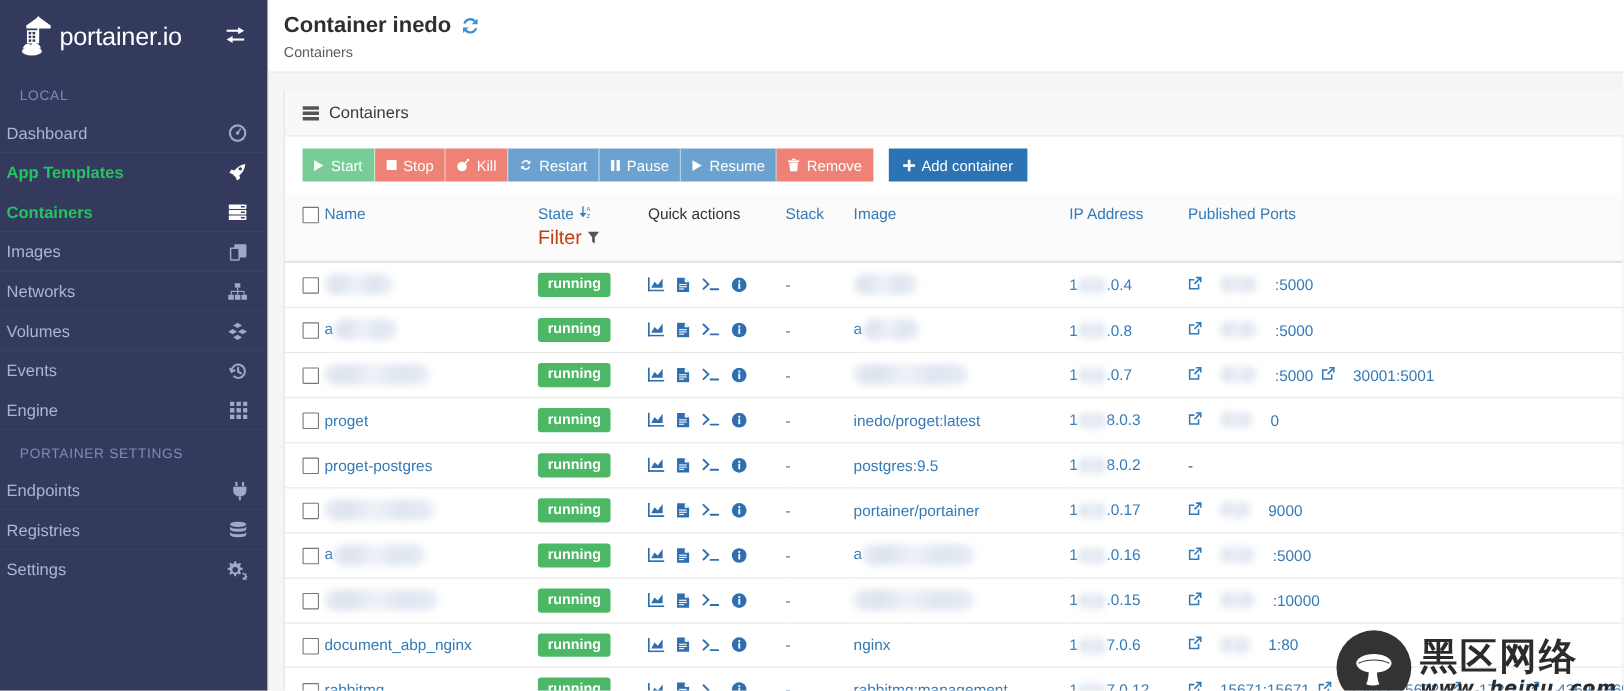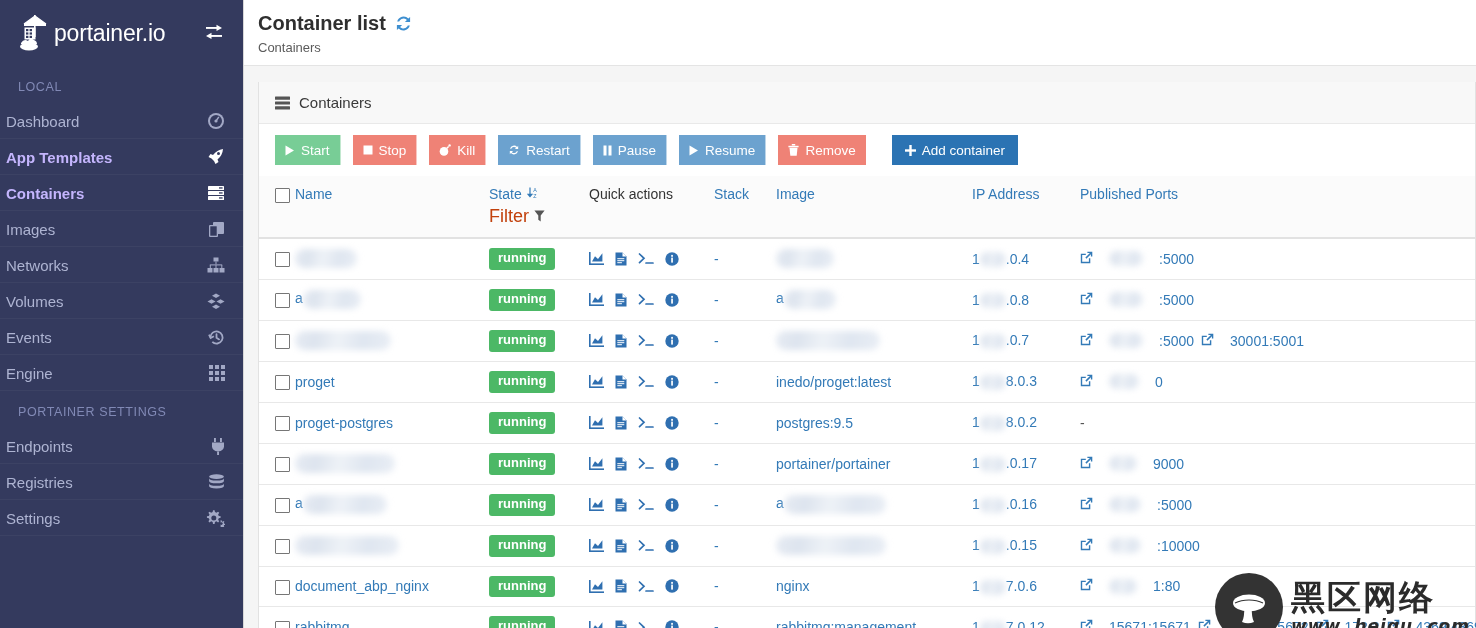--- a/index.html
+++ b/index.html
@@ -49,21 +49,21 @@
     cursor: pointer; position: relative;
     text-decoration: none;
   }
   .nav-item .nav-label { flex: 1 1 auto; }
   .nav-item .nav-icon {
     width: 20px; height: 20px; flex: 0 0 20px;
     display: flex; align-items: center; justify-content: flex-end;
     opacity: .85;
   }
   .nav-item.dim { color: #aeb4d2; }
-  .nav-item.active { color: #c4b5fd; font-weight: bold; }
+  .nav-item.active { color: #22c55e; font-weight: bold; }
   .nav-item.active .nav-icon { opacity: 1; }
   .nav-item.rowsep { box-shadow: inset 0 -1px 0 rgba(255,255,255,0.045); }
 
   
   .main {
     flex: 1 1 auto; height: 628px;
     background: #f5f5f5;
     display: flex; flex-direction: column;
     overflow: hidden;
     border-left: 1px solid #d7d7d7;
@@ -98,21 +98,21 @@
     display: flex; align-items: center;
     padding: 0 16px;
     gap: 9px;
     color: #3a3a3a; font-size: 15px;
   }
   .panel-head .ph-icon { color: #555; display: flex; }
 
   .toolbar {
     display: flex; align-items: center;
     padding: 11px 0 11px 16px;
-    gap: 12px;
+    gap: 0;
   }
   .btn {
     border: 0; outline: 0; cursor: pointer;
     height: 30px; padding: 0 10px;
     font-size: 13.5px; color: #ffffff;
     display: inline-flex; align-items: center; gap: 6px;
     font-family: "Liberation Sans", sans-serif;
     border-right: 1px solid rgba(255,255,255,0.55);
   }
   .btn:last-child { border-right: 0; }
@@ -396,21 +396,21 @@
         </svg>
       </span>
     </div>
   </aside>
 
   <div class="main">
     <div class="main-wrap">
 
       <div class="page-head">
         <div class="page-title">
-          <span>Container list</span>
+          <span>Container inedo</span>
           <span class="refresh">
             <svg width="19" height="19" viewBox="0 0 19 19" fill="#3e8fd0">
               <path d="M3.2 7.4 A6.6 6.6 0 0 1 14.4 4.6 l1.7 -1.7 l0 5.2 l-5.2 0 l2 -2 A4.6 4.6 0 0 0 5.2 7.6 Z"></path>
               <path d="M15.8 11.6 A6.6 6.6 0 0 1 4.6 14.4 l-1.7 1.7 l0 -5.2 l5.2 0 l-2 2 A4.6 4.6 0 0 0 13.8 11.4 Z"></path>
             </svg>
           </span>
         </div>
         <div class="breadcrumb">Containers</div>
       </div>
 

